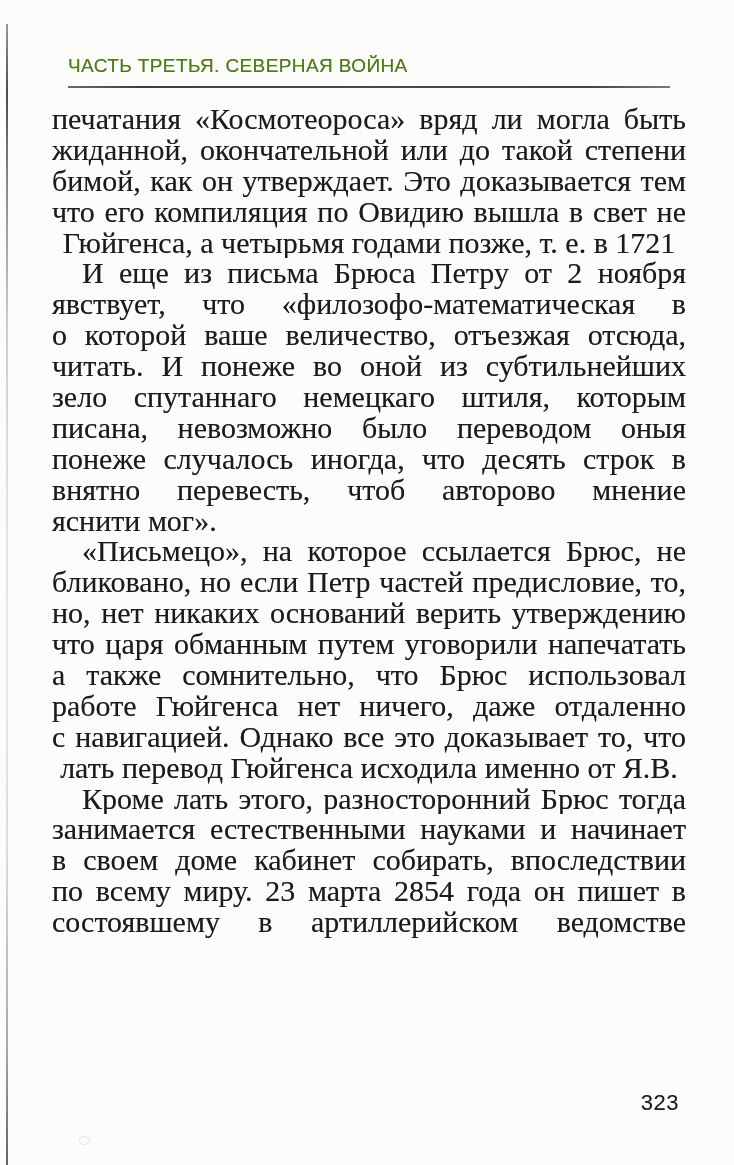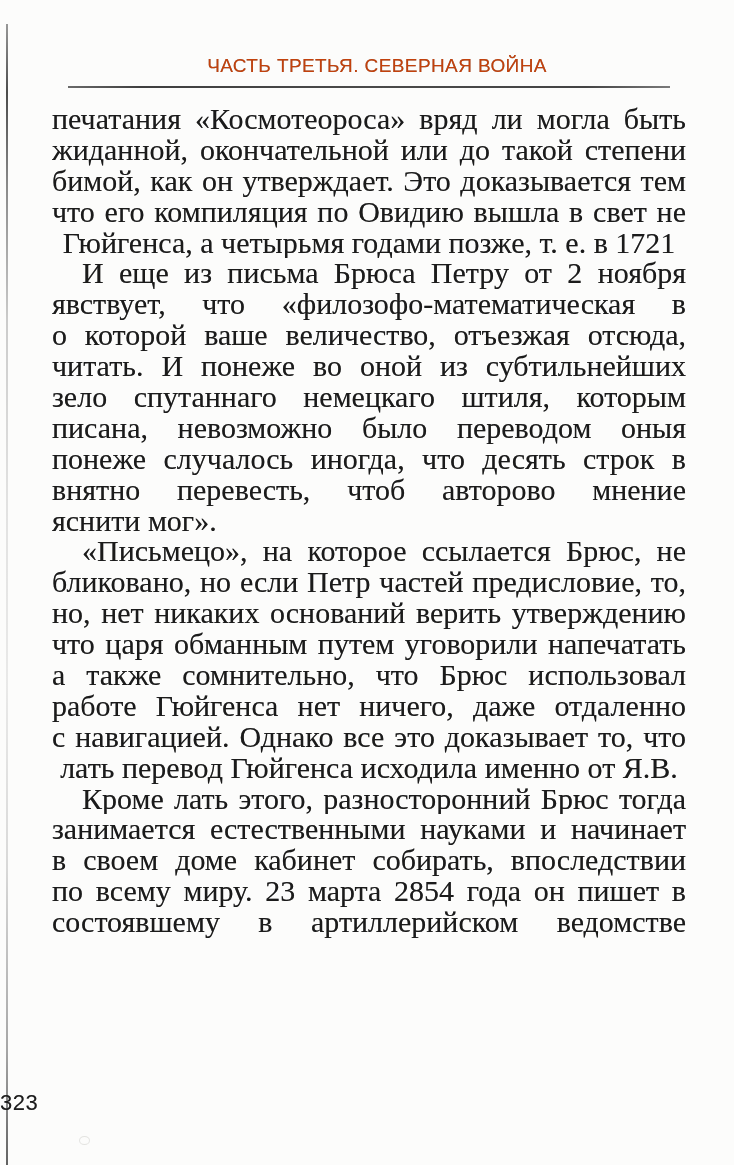--- a/index.html
+++ b/index.html
@@ -39,28 +39,28 @@
     top: 1136px;
     width: 9px;
     height: 7px;
     border: 1px solid #cfcfcc;
     border-radius: 50%;
     opacity: 0.55;
   }
   .running-header {
     position: absolute;
     top: 56px;
-    left: 76px;
+    left: 68px;
     width: 602px;
-    text-align: center;
+    text-align: left;
     font-family: "Liberation Sans", sans-serif;
     font-size: 19px;
     line-height: 20px;
     letter-spacing: 0.4px;
-    color: #c2410c;
+    color: #4d7c0f;
     text-shadow: 0 0 0.5px rgba(30,30,30,0.45);
     white-space: nowrap;
   }
   .header-rule {
     position: absolute;
     top: 86px;
     left: 68px;
     width: 602px;
     height: 2px;
     background: linear-gradient(to right,
@@ -89,21 +89,21 @@
     text-align-last: left;
   }
   .line.indent {
     text-indent: 30px;
   }
   .page-number {
     position: absolute;
     top: 1090px;
     left: 0;
     width: 679px;
-    text-align: left;
+    text-align: right;
     font-family: "Liberation Sans", sans-serif;
     font-size: 22px;
     line-height: 26px;
     letter-spacing: 0.5px;
     color: #1d1d1d;
     text-shadow: 0 0 0.5px rgba(30,30,30,0.4);
   }
 </style>
 </head>
 <body>

